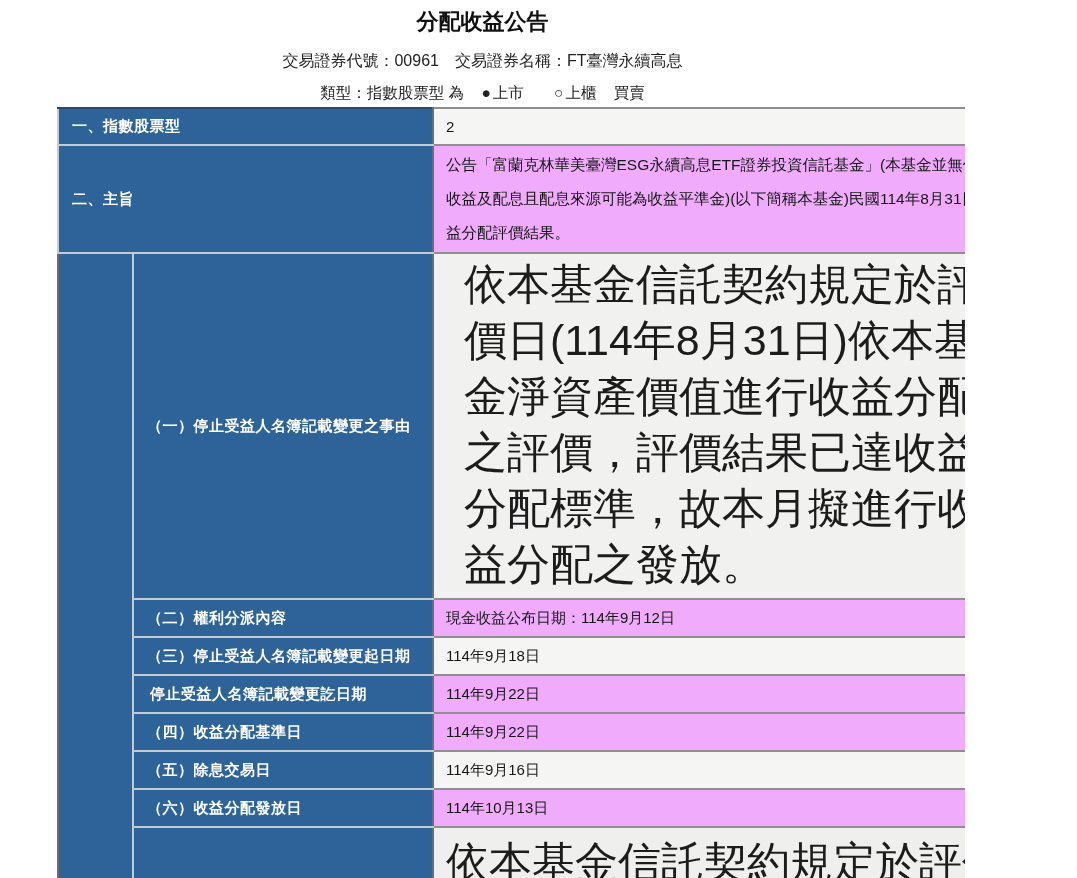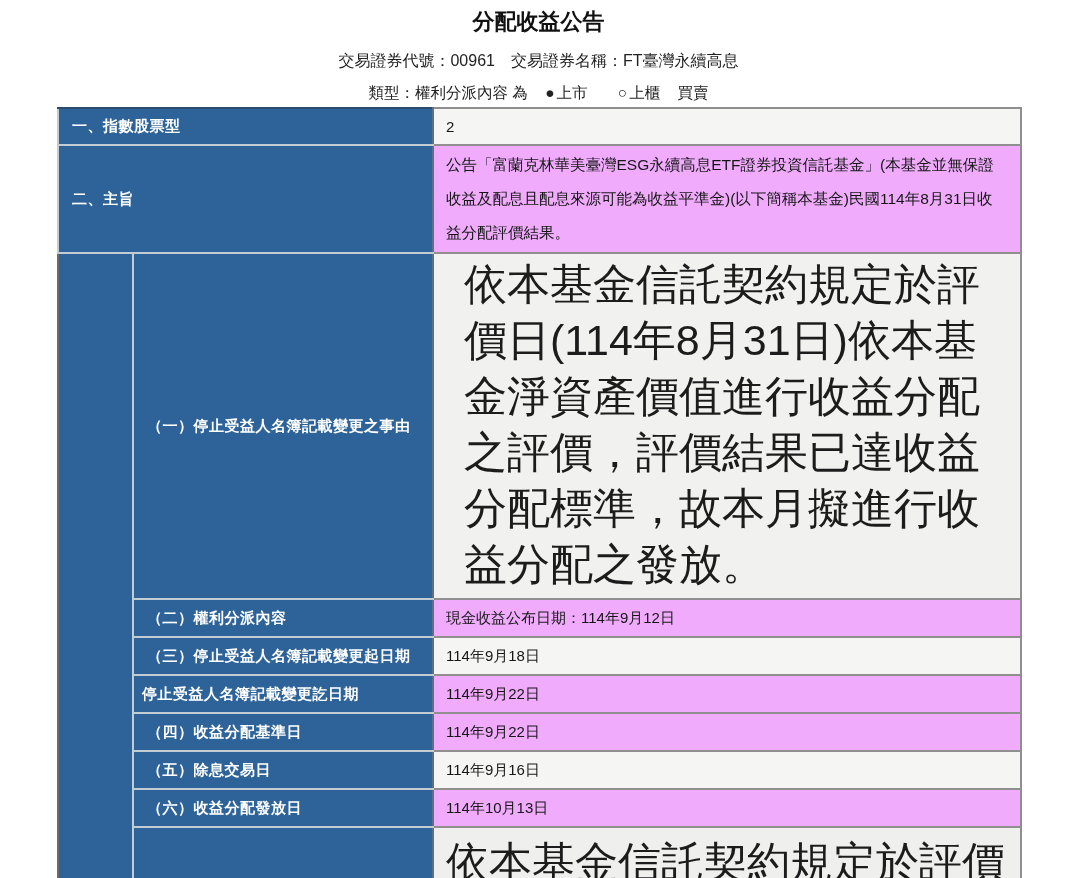--- a/index.html
+++ b/index.html
@@ -1,17 +1,17 @@
 <!DOCTYPE html>
 <html><head>
 <meta charset="utf-8">
 <style>
   html,body{margin:0;padding:0;background:#ffffff;}
   .page{
-    width:1077px;height:878px;overflow:hidden;background:#ffffff;
+    width:965px;height:878px;overflow:hidden;background:#ffffff;
     font-family:"Liberation Sans",sans-serif;color:#1b1b1b;position:relative;
   }
   
   .hdr{padding-top:10px;text-align:center;}
   .title{font-size:22px;line-height:24px;font-weight:bold;color:#111;margin:0;}
   .company-line{margin-top:13px;font-size:16px;line-height:19px;font-weight:bold;color:#1717ce;}
   .security-line{margin-top:17px;font-size:16px;line-height:19px;color:#222;}
   .type-line{margin-top:13px;font-size:15.5px;line-height:19px;color:#222;}
   .type-line .radio{margin:0 13px;}
   .type-line .radio .sym{margin-right:2px;}
@@ -22,21 +22,21 @@
   }
   col.c-outer{width:75px;}
   col.c-sub{width:300px;}
   col.c-val{width:588px;}
   td{border:2px solid #8f8f8f;font-size:15px;vertical-align:middle;word-break:break-all;}
   td.th{
     background:#2d6398;color:#ffffff;font-weight:bold;
     padding:0 6px 0 13px;letter-spacing:0.5px;
     border-color:#c3cbd3;border-right-color:#5d6f83;
   }
-  td.th.np{padding-left:8px;}
+  td.th.np{padding-left:16px;}
   td.outer{background:#2d6398;border-color:#c3cbd3;border-left-color:#6b6b6b;padding:0;}
   td.val{padding:0 12px;color:#161616;}
   .bg-a{background:#f5f5f4;}
   .bg-b{background:#f0abfc;}
   .bg-c{background:#f1f1f0;}
   .bg-d{background:#efefee;}
   tr.r1 td.th{border-top-color:#2a4a70;}
   tr.r1 td.val{border-top-color:#8f8f8f;}
   tr.r1{height:37px;}
   tr.r-date{height:38px;}
@@ -52,21 +52,21 @@
 </style>
 </head>
 <body>
 
 <div class="page">
 
   <div class="hdr">
     <h1 class="title">分配收益公告</h1>
     <div class="security-line">交易證券代號：00961　交易證券名稱：FT臺灣永續高息</div>
     <div class="type-line">
-      <span>類型：權利分派內容 為</span>
+      <span>類型：指數股票型 為</span>
       <span class="radio"><span class="sym">●</span><span>上市</span></span>
       <span class="radio"><span class="sym">○</span><span>上櫃</span></span>
       <span>買賣</span>
     </div>
   </div>
 
   <table class="ann">
     <colgroup>
         <col class="c-outer">
         <col class="c-sub">

